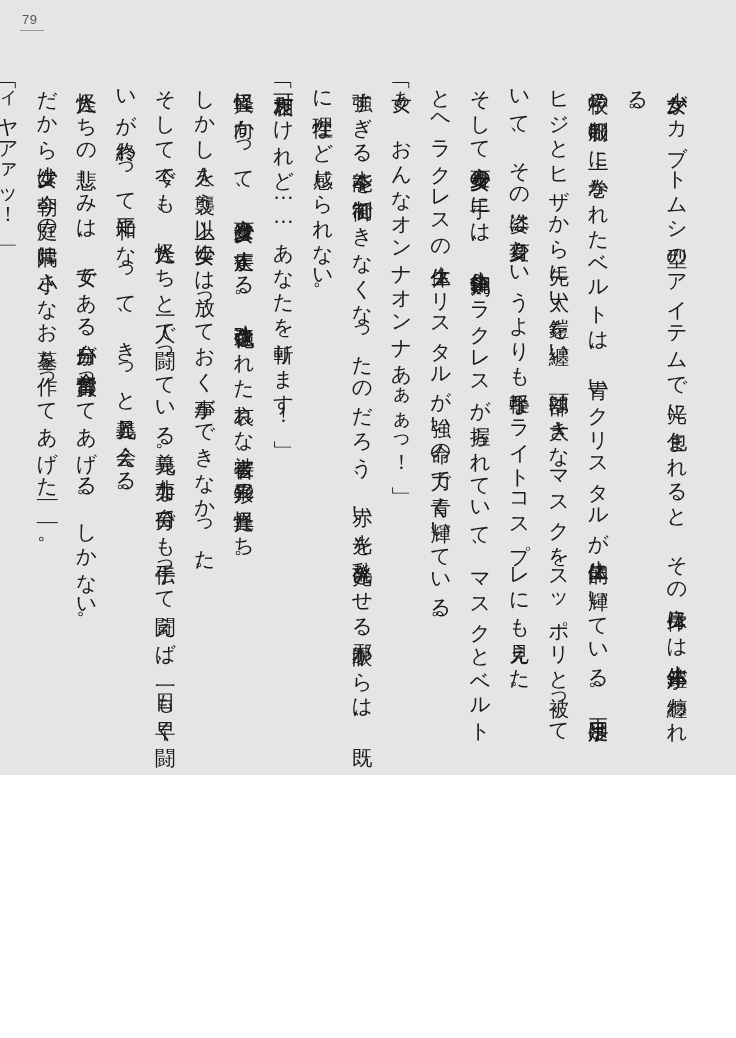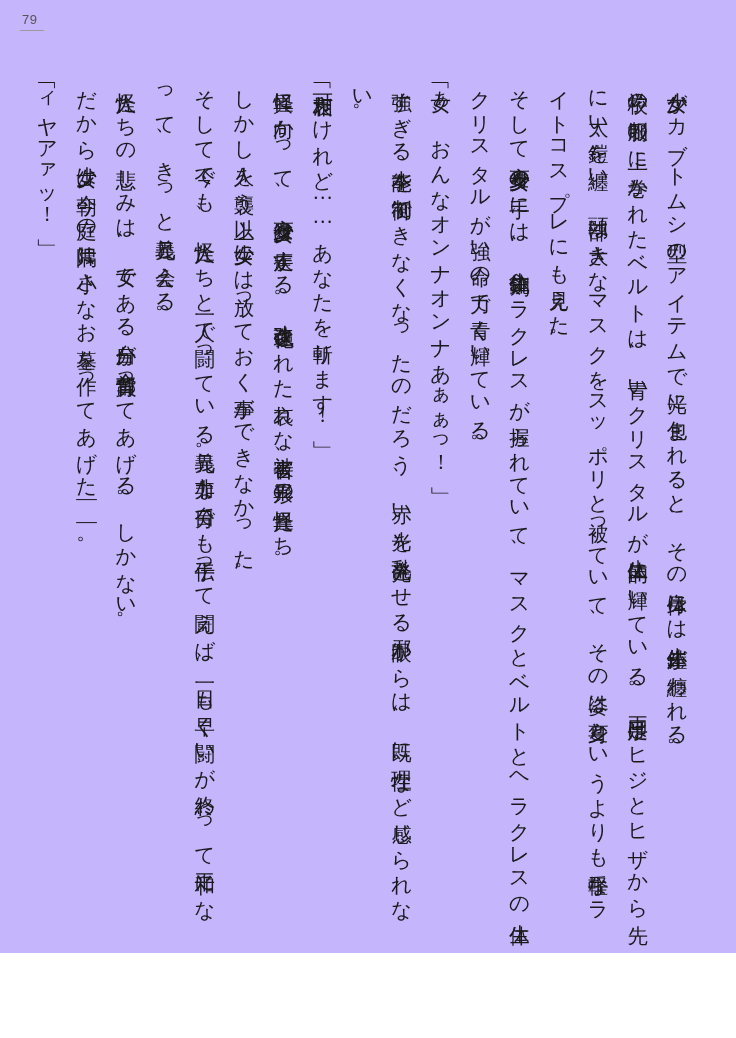--- a/index.html
+++ b/index.html
@@ -10,22 +10,22 @@
   body {
     width: 736px;
     height: 1038px;
     font-family: "Liberation Serif", "DejaVu Serif", serif;
     color: #1a1a1a;
     overflow: hidden;
   }
   #page {
     position: relative;
     width: 736px;
-    height: 953px;
-    background: #c4b5fd;
+    height: 775px;
+    background: #e5e5e5;
   }
   #page-number {
     position: absolute;
     top: 12px;
     left: 22px;
     font-size: 13px;
     color: #555;
     font-family: "Liberation Sans", sans-serif;
     letter-spacing: 0.5px;
   }

